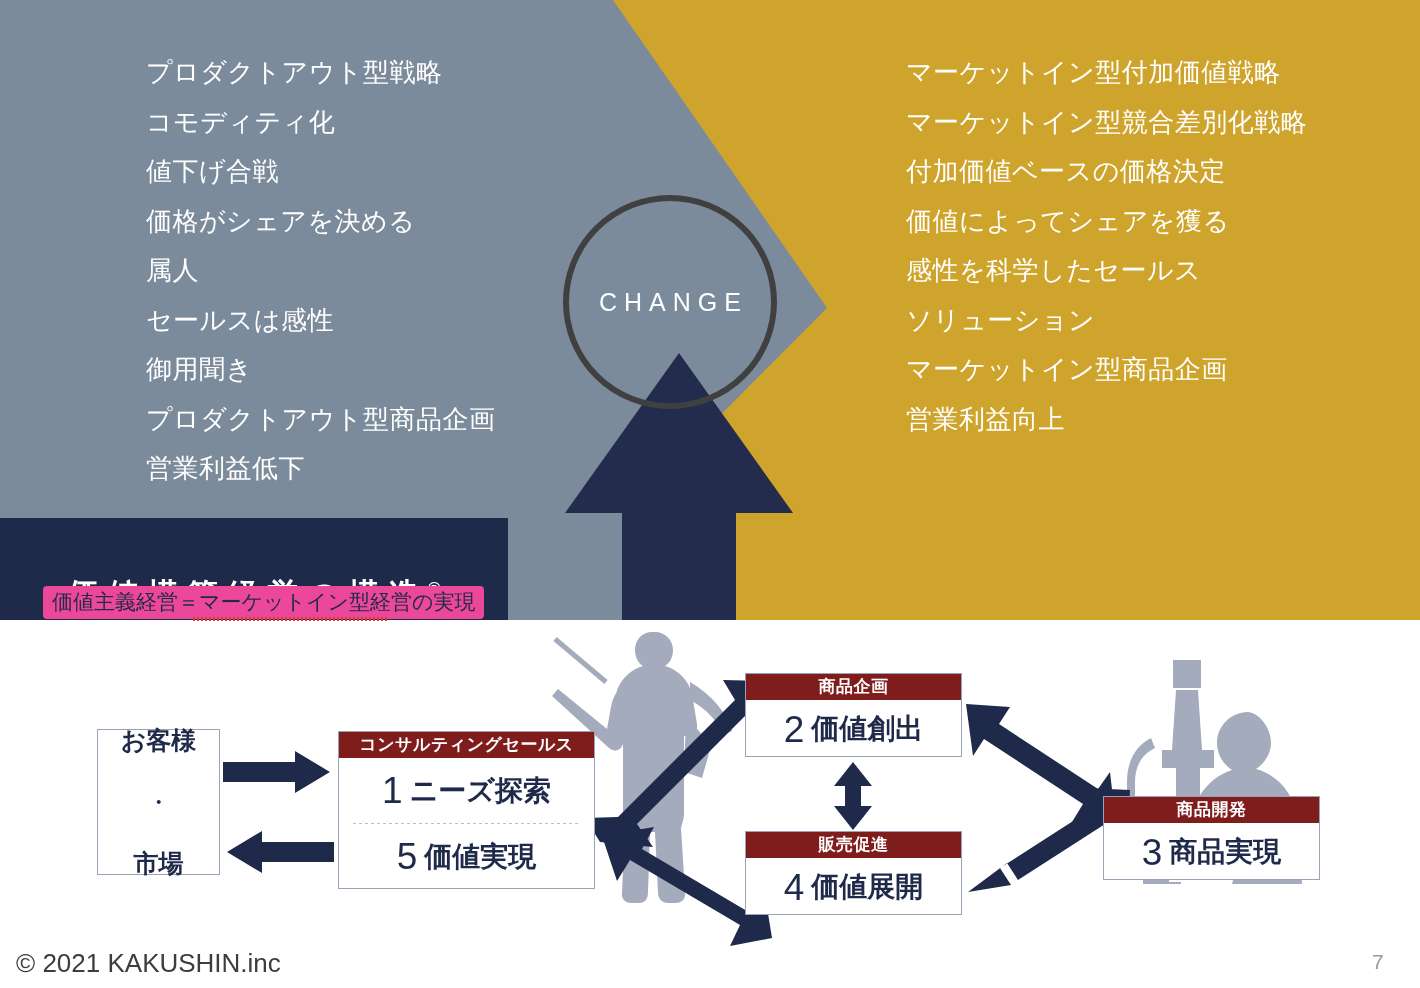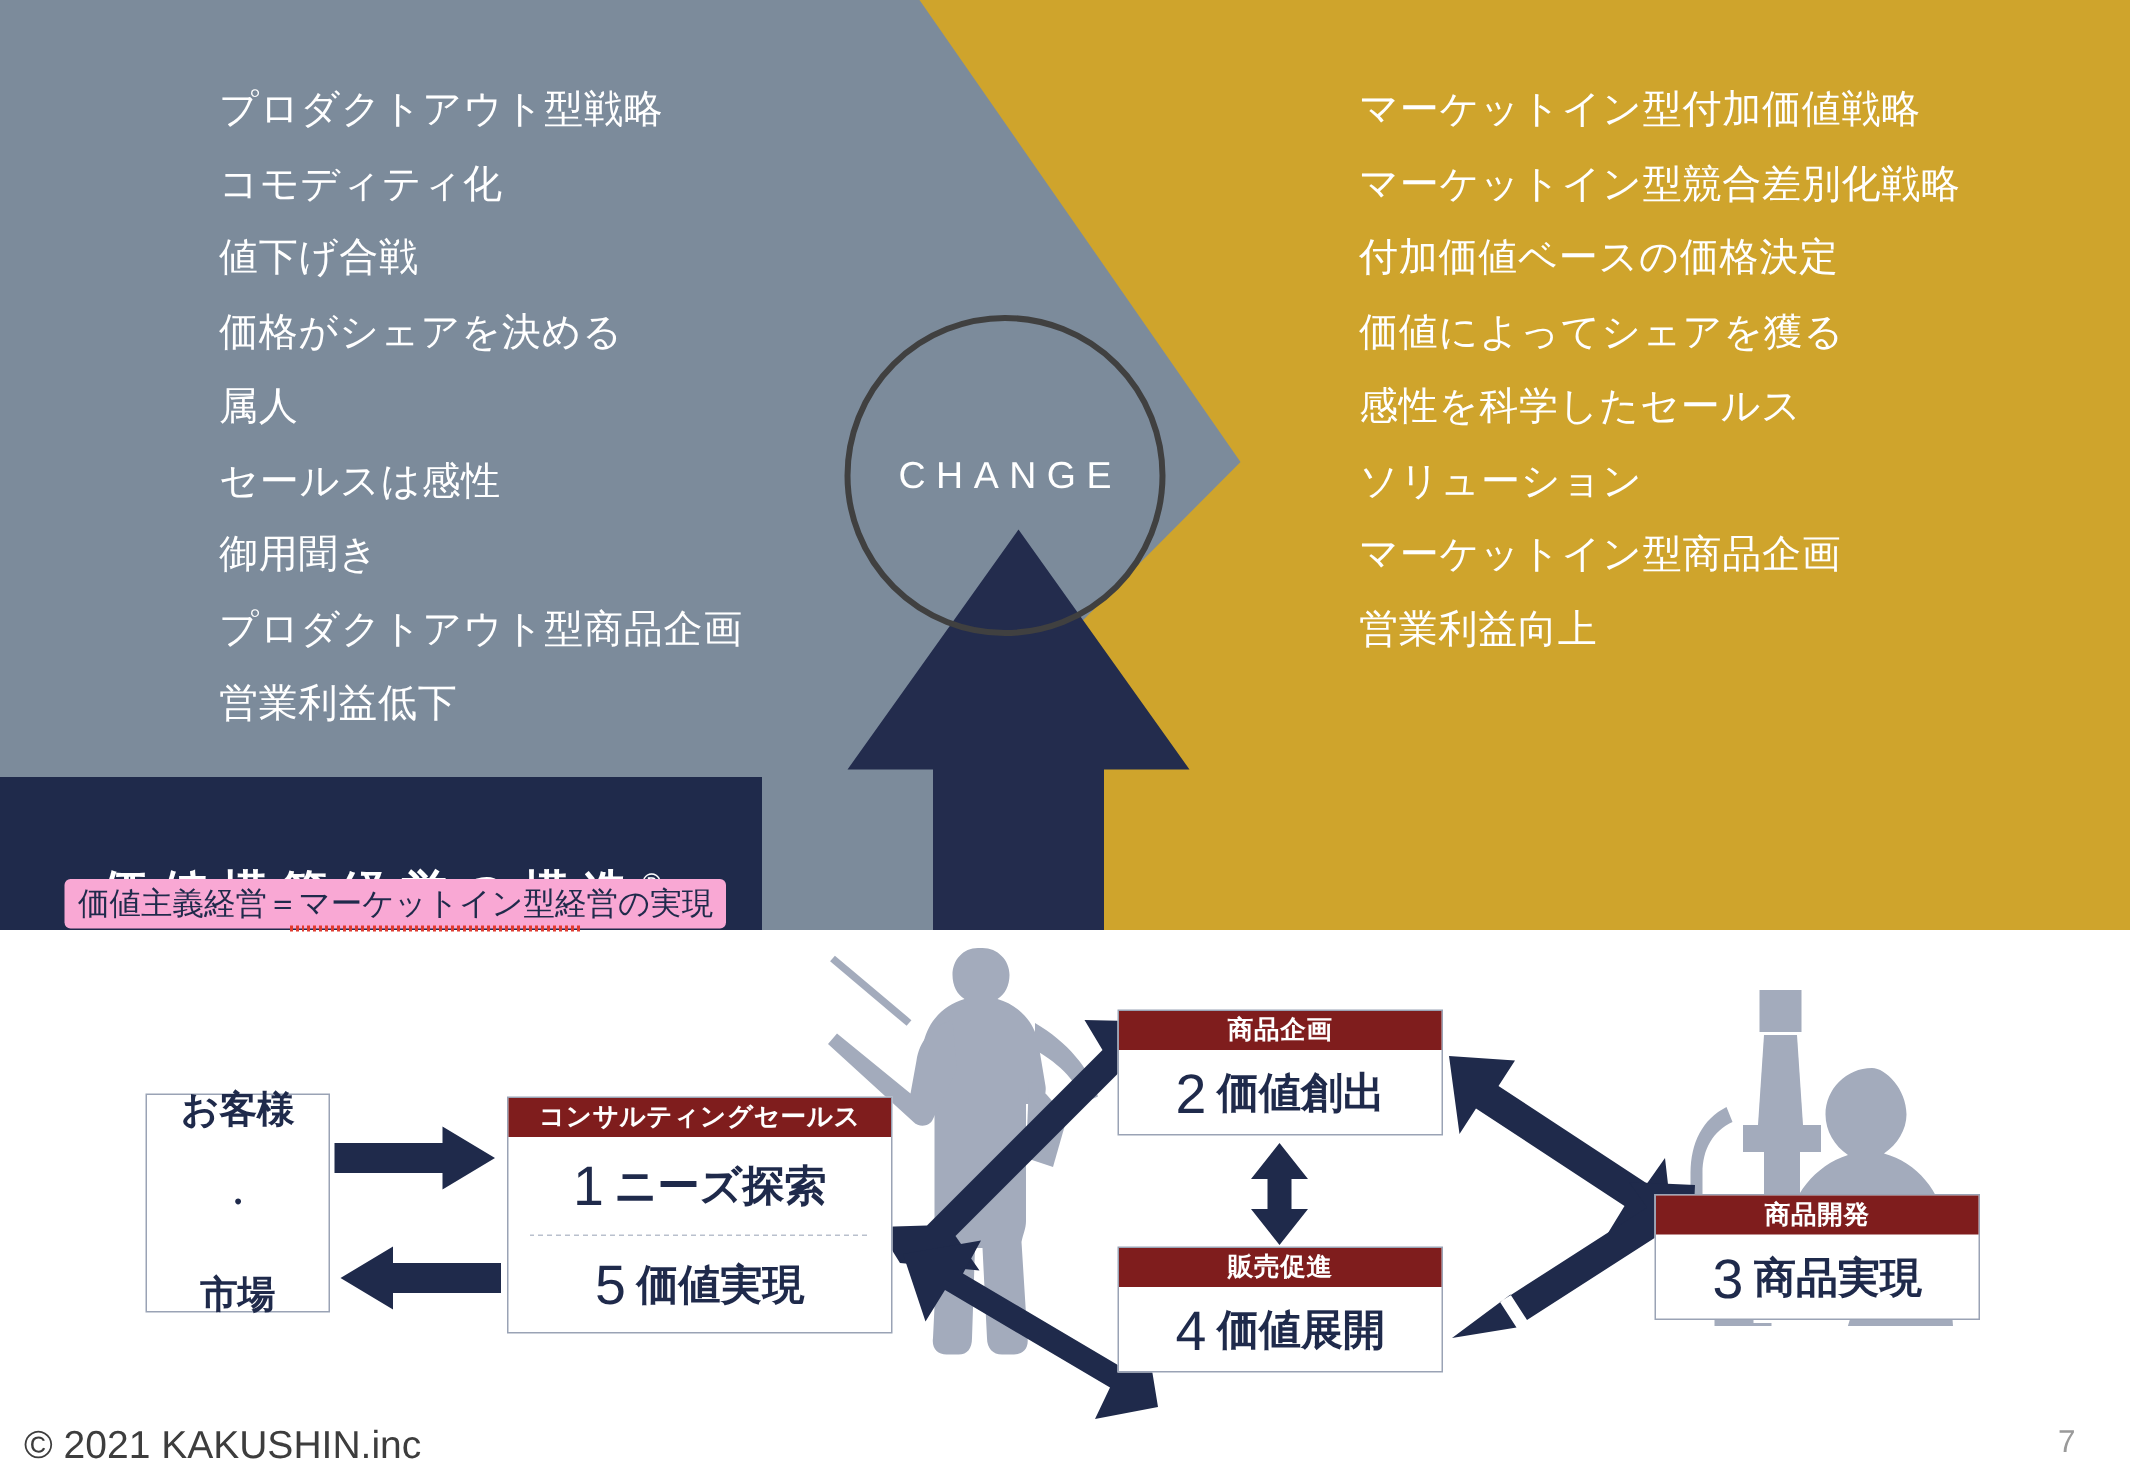--- a/index.html
+++ b/index.html
@@ -28,22 +28,22 @@
     white-space:nowrap;
     letter-spacing:.5px;
   }
   .col-left li{padding-left:130px;}
   .col-right li{padding-left:10px;}
   .col-left{top:32px;}
   .col-right{top:32px;}
 
   
   .change-wrap{
-    position:absolute;left:563px;top:210px;width:214px;height:214px;z-index:4;
-    border:4px solid #404040;border-radius:50%;
+    position:absolute;left:563px;top:195px;width:214px;height:214px;z-index:4;
+    border:6px solid #404040;border-radius:50%;
     display:flex;align-items:center;justify-content:center;
     box-sizing:border-box;
   }
   .change-wrap span{
     color:#fff;font-size:25px;letter-spacing:7px;
     font-weight:400;
     padding-left:7px;
   }
 
   
@@ -53,21 +53,21 @@
   }
   .title-banner .main-title{
     color:#ffffff;font-size:31px;letter-spacing:9px;
     text-align:center;padding-top:13px;white-space:nowrap;
     font-weight:700;
     margin-top:43px;
   }
   .title-banner .main-title .reg{font-size:17px;vertical-align:super;letter-spacing:0;}
   .sub-chip{
     position:absolute;left:43px;top:68px;
-    background:#f9a8d4;border-radius:4px;
+    background:#ec4899;border-radius:4px;
     padding:2px 9px 3px 9px;
     white-space:nowrap;
   }
   .sub-chip .sub-text{
     color:#1f2a4b;font-size:21px;letter-spacing:0px;font-weight:400;
     position:relative;display:inline-block;
   }
   .sub-chip .squiggle{
     position:absolute;left:150px;bottom:-2px;width:195px;height:4px;
     background:repeating-linear-gradient(90deg,#e03a2f 0 2px,transparent 2px 4px);

